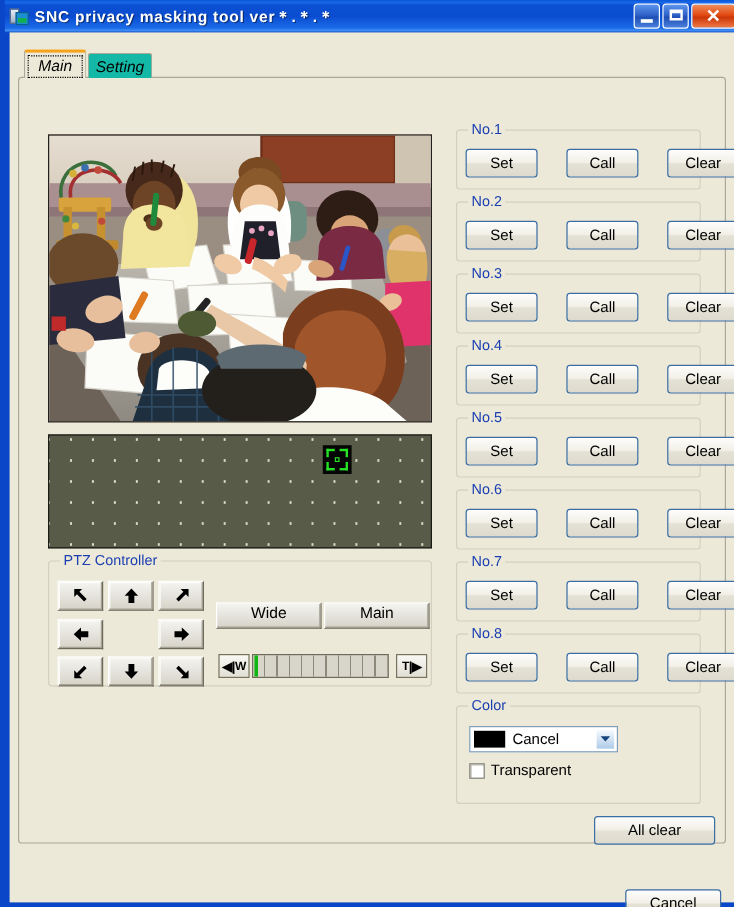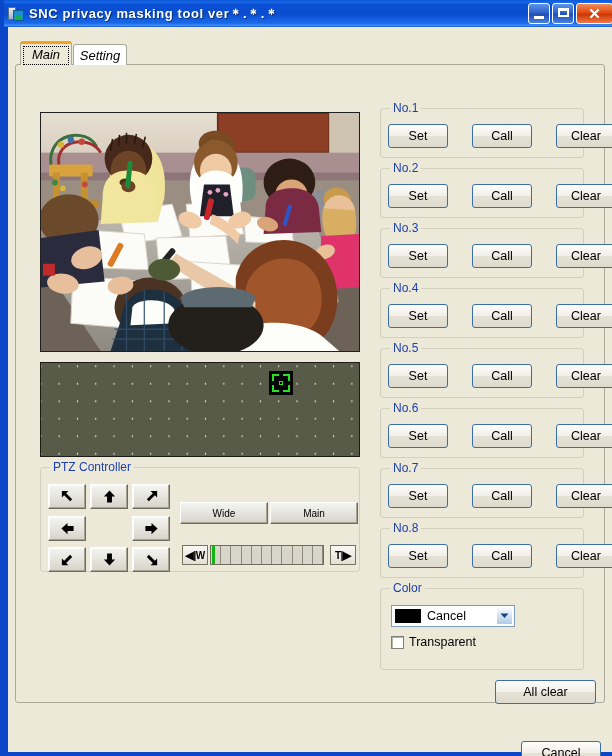--- a/index.html
+++ b/index.html
@@ -146,21 +146,21 @@
   }
   .tab.active .focusring {
     position: absolute;
     left: 2px; top: 2px; right: 2px; bottom: 0px;
     border: 1px dotted #000;
     box-sizing: border-box;
   }
   .tab.inactive {
     left: 53px; top: 3px;
     width: 54px; height: 21px;
-    background: #ffffff;
+    background: #14b8a6;
     border: 1px solid #aca899;
     border-bottom: none;
     border-radius: 3px 3px 0 0;
     z-index: 1;
   }
 
   
   .panel {
     position: absolute;
     left: 7px; top: 37px;
@@ -258,22 +258,22 @@
 
   .wtbtn {
     position: absolute;
     height: 22px;
     background: linear-gradient(to bottom,#f4f4f1,#d6d3c8);
     border: 1px solid #6e6a5c;
     border-top-color: #ffffff;
     border-left-color: #ffffff;
     box-shadow: inset -1px -1px 0 #a6a294;
     box-sizing: border-box;
-    display:flex; align-items:center; justify-content:center;
-    font-size: 10px; color:#000; cursor:pointer;
+    display:flex; justify-content:center;
+    font-size: 13px; color:#000; cursor:pointer;
   }
 
   .endbtn {
     position: absolute;
     width: 26px; height: 20px;
     top: 518px;
     background: linear-gradient(to bottom,#f8f8f5,#e2dfd4);
     border: 1px solid #77735f;
     box-sizing: border-box;
     display:flex; align-items:center; justify-content:center;

